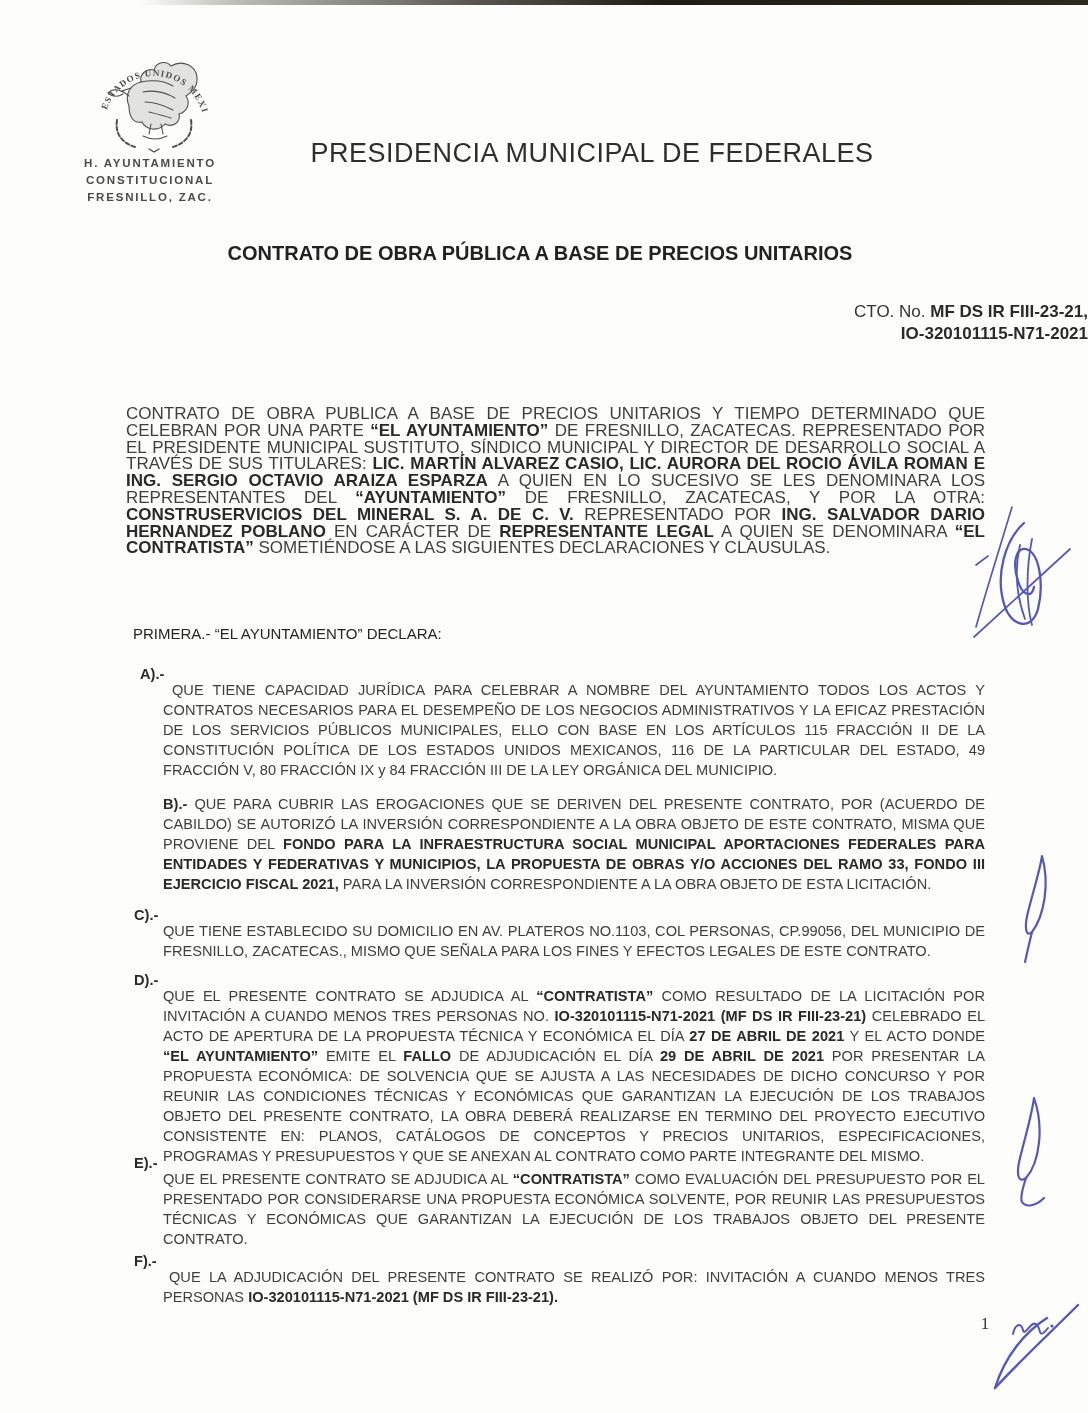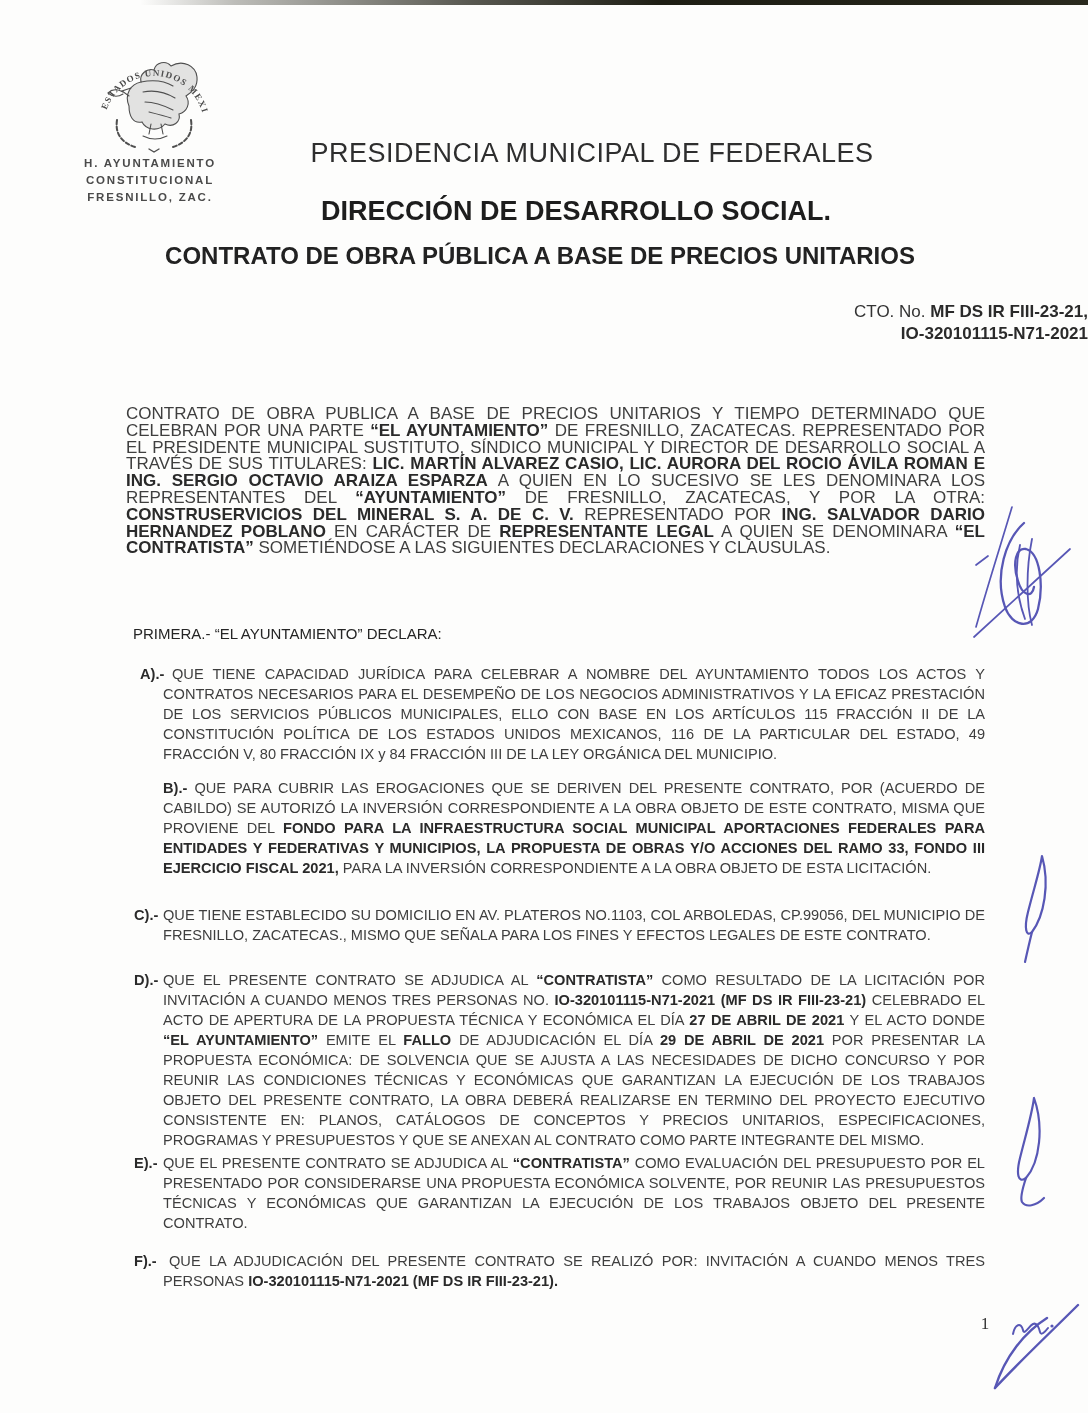--- a/index.html
+++ b/index.html
@@ -25,39 +25,39 @@
     position:absolute;left:55px;width:190px;text-align:center;
     font-size:11.5px;font-weight:bold;letter-spacing:1.8px;color:#4a4a4a;
   }
 
   
   .page-title{position:absolute;left:96px;width:992px;top:138px;text-align:center;
     font-size:27px;color:#2e2e2e;letter-spacing:.5px;}
   .dept-title{position:absolute;left:64px;width:1024px;top:196px;text-align:center;
     font-size:27px;font-weight:bold;color:#1d1d1d;}
   .contract-title{position:absolute;left:0;width:1080px;top:242px;text-align:center;
-    font-size:24px;font-weight:bold;color:#222;}
+    font-size:20px;font-weight:bold;color:#222;}
   .cto-block{position:absolute;left:16px;width:1072px;top:301px;text-align:right;
     font-size:17px;line-height:21.7px;color:#333;}
 
   
   .intro{
     position:absolute;left:126px;top:406px;width:859px;
     font-size:17px;line-height:16.8px;text-align:justify;color:#3e3e3e;
   }
 
   .decl-heading{position:absolute;left:22px;width:1066px;top:585px;text-align:center;
     font-size:14px;font-weight:bold;letter-spacing:4.5px;color:#222;}
   .primera-heading{position:absolute;left:133px;top:625px;
     font-size:15px;font-weight:normal;color:#252525;}
 
   
   .decl-item{position:absolute;left:134px;width:851px;font-size:14.6px;line-height:20px;}
   .decl-item .item-label{position:absolute;left:0;top:0;font-weight:bold;color:#2a2a2a;}
-  .decl-item .item-text{margin-left:29px;text-align:justify;color:#3e3e3e;}
+  .decl-item .item-text{margin-left:29px;text-align:justify;color:#3e3e3e;margin-top:16px;}
   .item-A .item-label{left:6px;}
   .item-A .item-text{text-indent:9px;}
   .item-F .item-text{text-indent:6px;}
 
   .page-number{position:absolute;left:975px;top:1314px;width:20px;text-align:center;
     font-family:"Liberation Serif",serif;font-size:17px;color:#333;}
 
   .sig{position:absolute;}
   .sig svg{display:block;width:100%;height:100%;}
 </style>
@@ -86,21 +86,20 @@
         <path d="M98,74 Q101,94 80,101" stroke-dasharray="4 2.4" stroke-width="2"></path>
         <path d="M56,103 l5,3 l5,-3" stroke-width="1.4"></path>
       </g>
     </svg>
   </div>
   <div class="logo-caption" style="top:157px">H. AYUNTAMIENTO</div>
   <div class="logo-caption" style="top:174px">CONSTITUCIONAL</div>
   <div class="logo-caption" style="top:191px">FRESNILLO, ZAC.</div>
 
   <div class="page-title">PRESIDENCIA MUNICIPAL DE FEDERALES</div>
-  <div class="dept-title">DIRECCIÓN DE DESARROLLO SOCIAL.</div>
   <div class="contract-title">CONTRATO DE OBRA PÚBLICA A BASE DE PRECIOS UNITARIOS</div>
 
   <div class="cto-block">
     <div><span>CTO. No. </span><span class="b">MF DS IR FIII-23-21,</span></div>
     <div><span class="b">IO-320101115-N71-2021</span></div>
   </div>
 
   <div class="intro"><span>CONTRATO DE OBRA PUBLICA A BASE DE PRECIOS UNITARIOS Y TIEMPO DETERMINADO QUE CELEBRAN POR UNA PARTE </span><span class="b">“EL AYUNTAMIENTO”</span><span> DE FRESNILLO, ZACATECAS. REPRESENTADO POR EL PRESIDENTE MUNICIPAL SUSTITUTO, SÍNDICO MUNICIPAL Y DIRECTOR DE DESARROLLO SOCIAL A TRAVÉS DE SUS TITULARES: </span><span class="b">LIC. MARTÍN ALVAREZ CASIO, LIC. AURORA DEL ROCIO ÁVILA ROMAN E ING. SERGIO OCTAVIO ARAIZA ESPARZA</span><span> A QUIEN EN LO SUCESIVO SE LES DENOMINARA LOS REPRESENTANTES DEL </span><span class="b">“AYUNTAMIENTO”</span><span> DE FRESNILLO, ZACATECAS, Y POR LA OTRA: </span><span class="b">CONSTRUSERVICIOS DEL MINERAL S. A. DE C. V.</span><span> REPRESENTADO POR </span><span class="b">ING. SALVADOR DARIO HERNANDEZ POBLANO</span><span> EN CARÁCTER DE </span><span class="b">REPRESENTANTE LEGAL</span><span> A QUIEN SE DENOMINARA </span><span class="b">“EL CONTRATISTA”</span><span> SOMETIÉNDOSE A LAS SIGUIENTES DECLARACIONES Y CLAUSULAS.</span></div>
 
   <div class="primera-heading">PRIMERA.- “EL AYUNTAMIENTO” DECLARA:</div>
@@ -110,21 +109,21 @@
     <div class="item-text"><span>QUE TIENE CAPACIDAD JURÍDICA PARA CELEBRAR A NOMBRE DEL AYUNTAMIENTO TODOS LOS ACTOS Y CONTRATOS NECESARIOS PARA EL DESEMPEÑO DE LOS NEGOCIOS ADMINISTRATIVOS Y LA EFICAZ PRESTACIÓN DE LOS SERVICIOS PÚBLICOS MUNICIPALES, ELLO CON BASE EN LOS ARTÍCULOS 115 FRACCIÓN II DE LA CONSTITUCIÓN POLÍTICA DE LOS ESTADOS UNIDOS MEXICANOS, 116 DE LA PARTICULAR DEL ESTADO, 49 FRACCIÓN V, 80 FRACCIÓN IX y 84 FRACCIÓN III DE LA LEY ORGÁNICA DEL MUNICIPIO.</span></div>
   </div>
 
   <div class="decl-item item-B" style="top:778px">
     <span class="item-label"></span>
     <div class="item-text"><span class="b">B).- </span><span>QUE PARA CUBRIR LAS EROGACIONES QUE SE DERIVEN DEL PRESENTE CONTRATO, POR (ACUERDO DE CABILDO) SE AUTORIZÓ LA INVERSIÓN CORRESPONDIENTE A LA OBRA OBJETO DE ESTE CONTRATO, MISMA QUE PROVIENE DEL </span><span class="b">FONDO PARA LA INFRAESTRUCTURA SOCIAL MUNICIPAL APORTACIONES FEDERALES PARA ENTIDADES Y FEDERATIVAS Y MUNICIPIOS, LA PROPUESTA DE OBRAS Y/O ACCIONES DEL RAMO 33, FONDO III EJERCICIO FISCAL 2021,</span><span>  PARA LA INVERSIÓN CORRESPONDIENTE A LA OBRA OBJETO DE ESTA LICITACIÓN.</span></div>
   </div>
 
   <div class="decl-item item-C" style="top:905px">
     <span class="item-label">C).-</span>
-    <div class="item-text"><span>QUE TIENE ESTABLECIDO SU DOMICILIO EN AV. PLATEROS NO.1103, COL ARBOLEDAS, CP.99056, DEL MUNICIPIO DE FRESNILLO, ZACATECAS., MISMO QUE SEÑALA PARA LOS FINES Y EFECTOS LEGALES DE ESTE CONTRATO.</span></div>
+    <div class="item-text"><span>QUE TIENE ESTABLECIDO SU DOMICILIO EN AV. PLATEROS NO.1103, COL PERSONAS, CP.99056, DEL MUNICIPIO DE FRESNILLO, ZACATECAS., MISMO QUE SEÑALA PARA LOS FINES Y EFECTOS LEGALES DE ESTE CONTRATO.</span></div>
   </div>
 
   <div class="decl-item item-D" style="top:970px">
     <span class="item-label">D).-</span>
     <div class="item-text"><span>QUE EL PRESENTE CONTRATO SE ADJUDICA AL </span><span class="b">“CONTRATISTA”</span><span> COMO RESULTADO DE LA LICITACIÓN POR INVITACIÓN A CUANDO MENOS TRES PERSONAS NO. </span><span class="b">IO-320101115-N71-2021 (MF DS IR FIII-23-21)</span><span> CELEBRADO EL ACTO DE APERTURA DE LA PROPUESTA TÉCNICA Y ECONÓMICA EL DÍA </span><span class="b">27 DE ABRIL DE 2021</span><span> Y EL ACTO DONDE </span><span class="b">“EL AYUNTAMIENTO”</span><span> EMITE EL </span><span class="b">FALLO</span><span> DE ADJUDICACIÓN EL DÍA </span><span class="b">29 DE ABRIL DE 2021</span><span> POR PRESENTAR LA PROPUESTA ECONÓMICA:  DE SOLVENCIA QUE SE AJUSTA A LAS NECESIDADES DE DICHO CONCURSO Y POR REUNIR LAS CONDICIONES TÉCNICAS Y ECONÓMICAS QUE GARANTIZAN LA EJECUCIÓN DE LOS TRABAJOS OBJETO DEL PRESENTE CONTRATO, LA OBRA DEBERÁ REALIZARSE EN TERMINO DEL PROYECTO EJECUTIVO CONSISTENTE EN: PLANOS, CATÁLOGOS DE CONCEPTOS Y PRECIOS UNITARIOS, ESPECIFICACIONES, PROGRAMAS Y PRESUPUESTOS Y QUE SE ANEXAN AL CONTRATO COMO PARTE INTEGRANTE DEL MISMO.</span></div>
   </div>
 
   <div class="decl-item item-E" style="top:1153px">
     <span class="item-label">E).-</span>
     <div class="item-text"><span>QUE EL PRESENTE CONTRATO SE ADJUDICA AL </span><span class="b">“CONTRATISTA”</span><span> COMO EVALUACIÓN DEL PRESUPUESTO POR EL PRESENTADO POR CONSIDERARSE UNA PROPUESTA ECONÓMICA SOLVENTE, POR REUNIR LAS PRESUPUESTOS TÉCNICAS Y ECONÓMICAS QUE GARANTIZAN LA EJECUCIÓN DE LOS TRABAJOS OBJETO DEL PRESENTE CONTRATO.</span></div>

